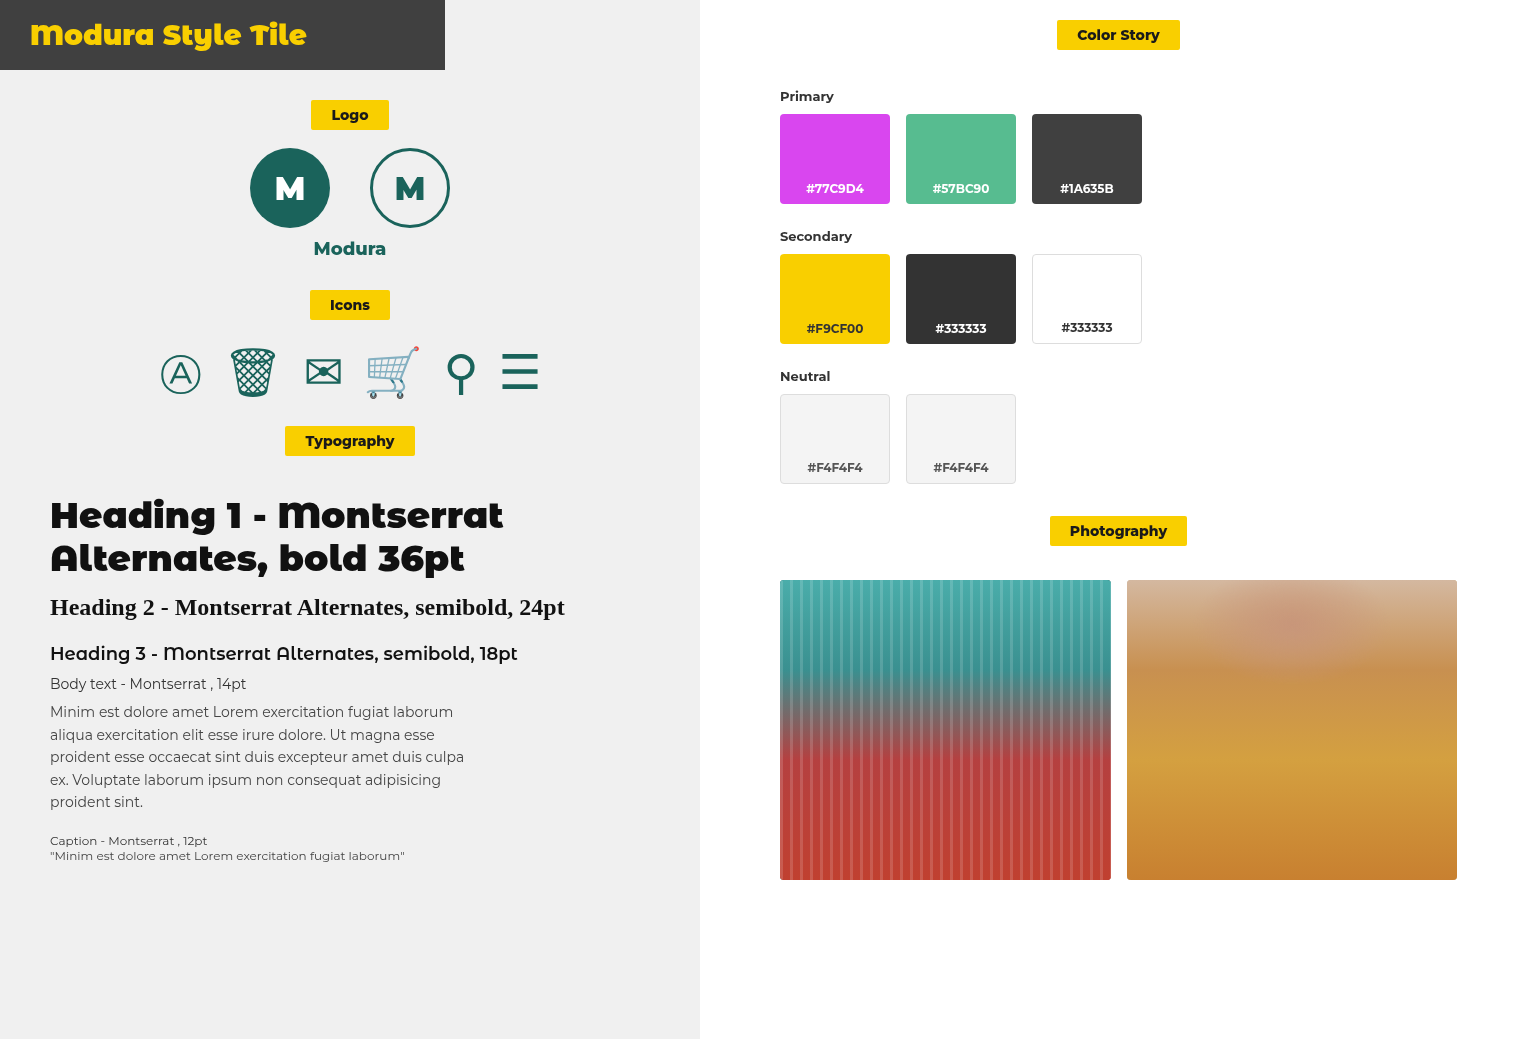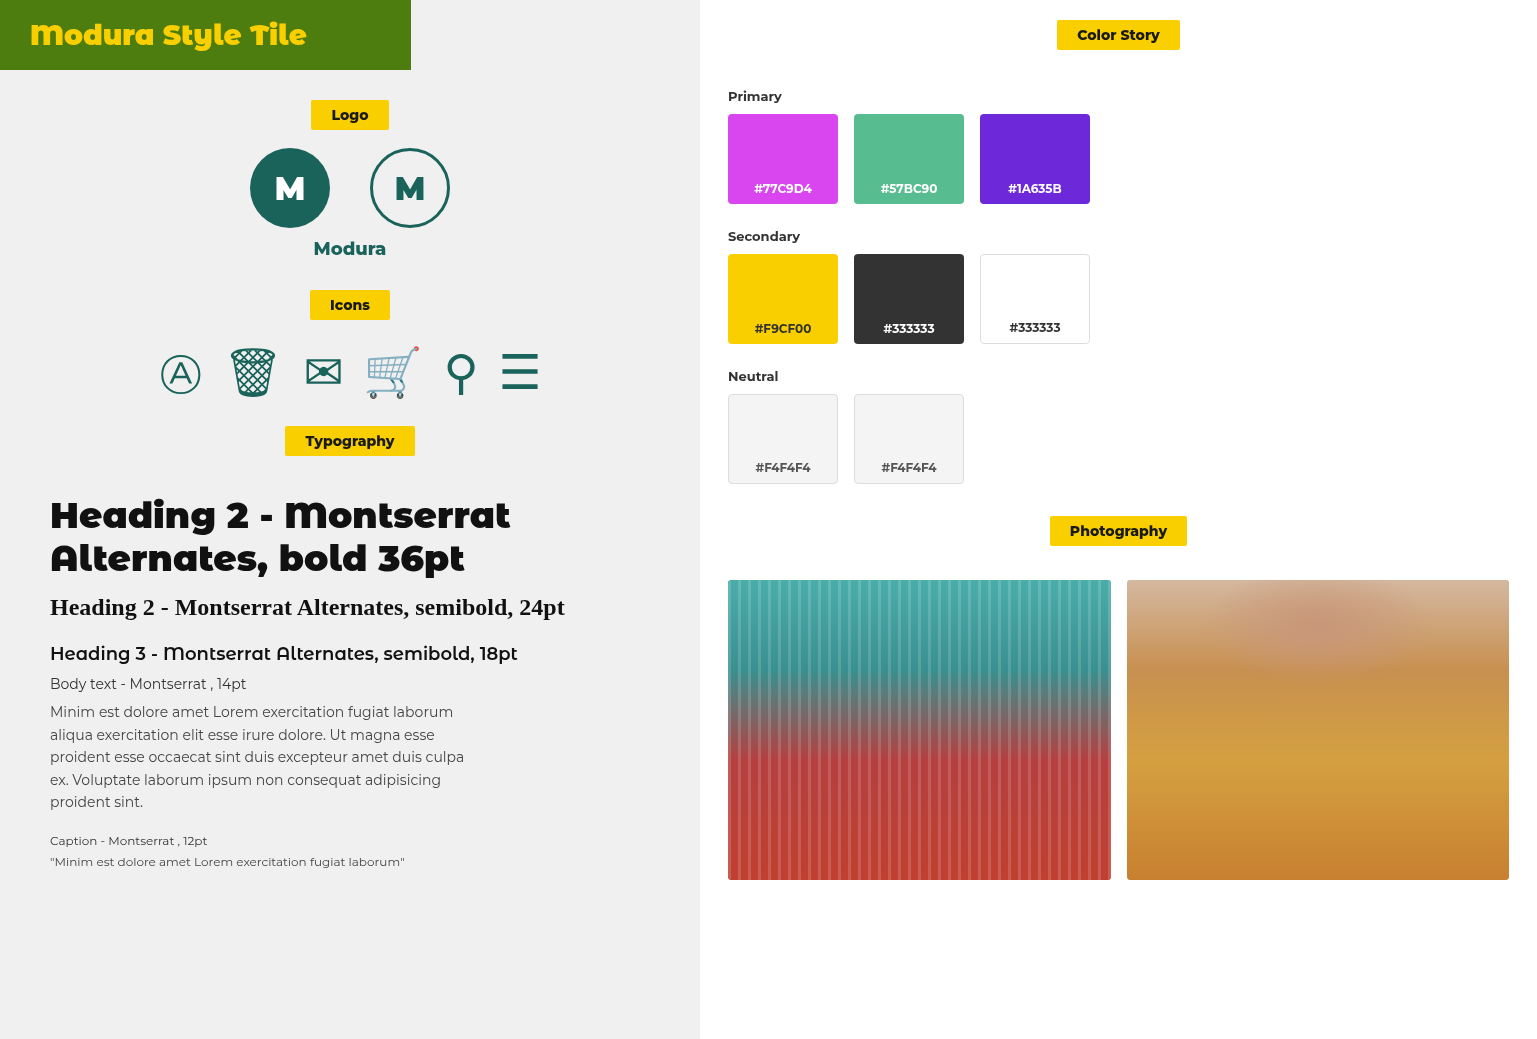--- a/index.html
+++ b/index.html
@@ -14,23 +14,23 @@
     
     .left-panel {
       width: 700px;
       background: #f0f0f0;
       padding: 0;
       display: flex;
       flex-direction: column;
     }
 
     .header-bar {
-      background: #4d7c0f;
+      background: #404040;
       padding: 18px 30px;
-      width: 411px;
+      width: 445px;
     }
     .header-bar h1 {
       color: #F9CF00;
       font-size: 28px;
       font-weight: 900;
       font-family: 'Montserrat Alternates', 'Montserrat', Arial, sans-serif;
     }
 
     .left-content {
       padding: 30px 50px;
@@ -146,33 +146,33 @@
       font-size: 14px;
       color: #444;
       line-height: 1.6;
       margin-bottom: 20px;
       max-width: 420px;
     }
 
     .caption-label {
       font-size: 12px;
       color: #333;
-      margin-bottom: 6px;
+      margin-bottom: 0;
     }
 
     .caption-text {
       font-size: 12px;
       color: #444;
     }
 
     
     .right-panel {
       flex: 1;
       background: #fff;
-      padding: 20px 28px;
+      padding: 20px 80px;
       display: flex;
       flex-direction: column;
     }
 
     .color-story-header {
       display: flex;
       justify-content: center;
       margin-bottom: 20px;
     }
 
@@ -200,21 +200,21 @@
     }
 
     .color-swatch span {
       font-size: 12px;
       font-weight: 700;
       color: white;
     }
 
     .swatch-77C9D4 { background: #d946ef; }
     .swatch-57BC90 { background: #57BC90; }
-    .swatch-1A635B { background: #6d28d9; }
+    .swatch-1A635B { background: #404040; }
     .swatch-F9CF00 { background: #F9CF00; }
     .swatch-F9CF00 span { color: #555; }
     .swatch-333333 { background: #333333; }
     .swatch-333333-light { background: #fff; border: 1px solid #ddd; }
     .swatch-333333-light span { color: #333; }
     .swatch-F4F4F4 { background: #F4F4F4; border: 1px solid #ddd; }
     .swatch-F4F4F4 span { color: #555; }
     .swatch-9F9E9E { background: #9F9E9E; }
     .swatch-F4F4F4b { background: #F4F4F4; border: 1px solid #ddd; }
     .swatch-F4F4F4b span { color: #555; }
@@ -333,21 +333,21 @@
         <span class="icon-item">⚲</span>
         <span class="icon-item">☰</span>
       </div>
     </div>
 
     <div class="typography-section">
       <div class="typo-label-wrap">
         <span class="section-label">Typography</span>
       </div>
 
-      <h1 class="h1-style">Heading 2 - Montserrat Alternates, bold 36pt</h1>
+      <h1 class="h1-style">Heading 1 - Montserrat Alternates, bold 36pt</h1>
       <h2 class="h2-style">Heading 2 - Montserrat Alternates, semibold, 24pt</h2>
       <h3 class="h3-style">Heading 3 - Montserrat Alternates, semibold, 18pt</h3>
       <p class="body-label">Body text  - Montserrat , 14pt</p>
       <p class="body-text">Minim est dolore amet Lorem exercitation fugiat laborum aliqua exercitation elit esse irure dolore. Ut magna esse proident esse occaecat sint duis excepteur amet duis culpa ex. Voluptate laborum ipsum non consequat adipisicing proident sint.</p>
       <p class="caption-label">Caption  - Montserrat , 12pt</p>
       <p class="caption-text">"Minim est dolore amet Lorem exercitation fugiat laborum"</p>
     </div>
 
   </div>
 </div>

